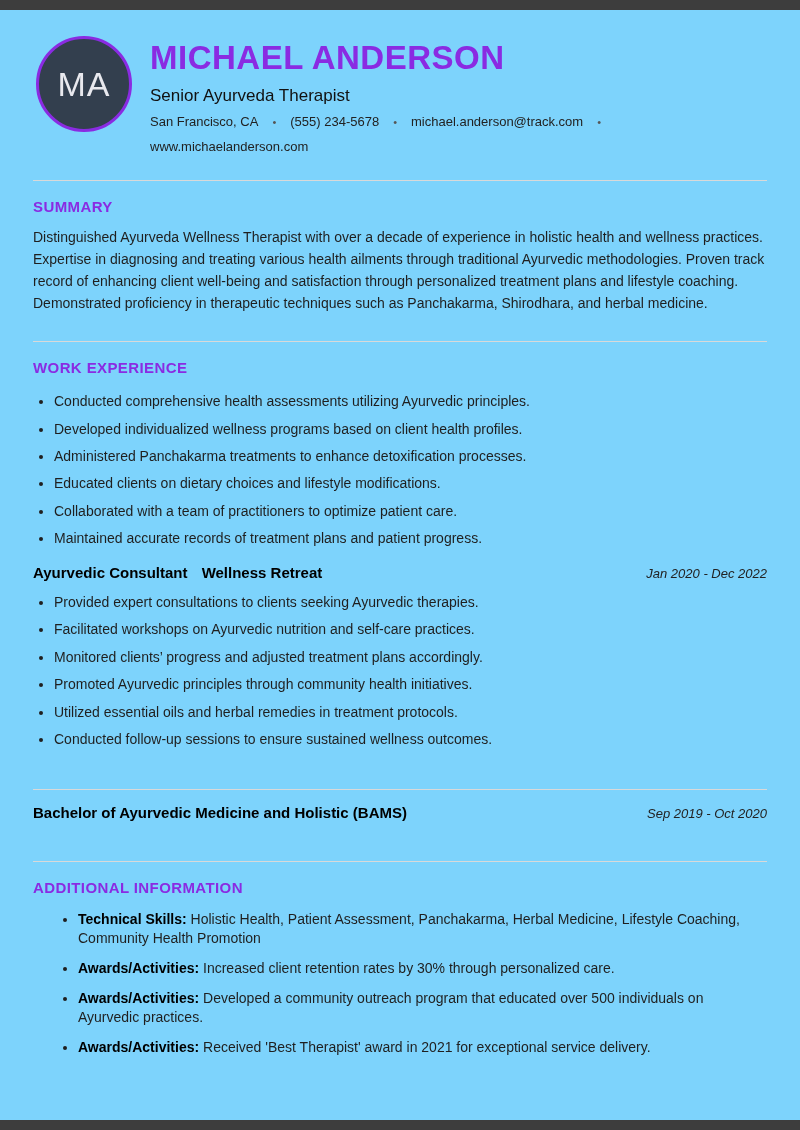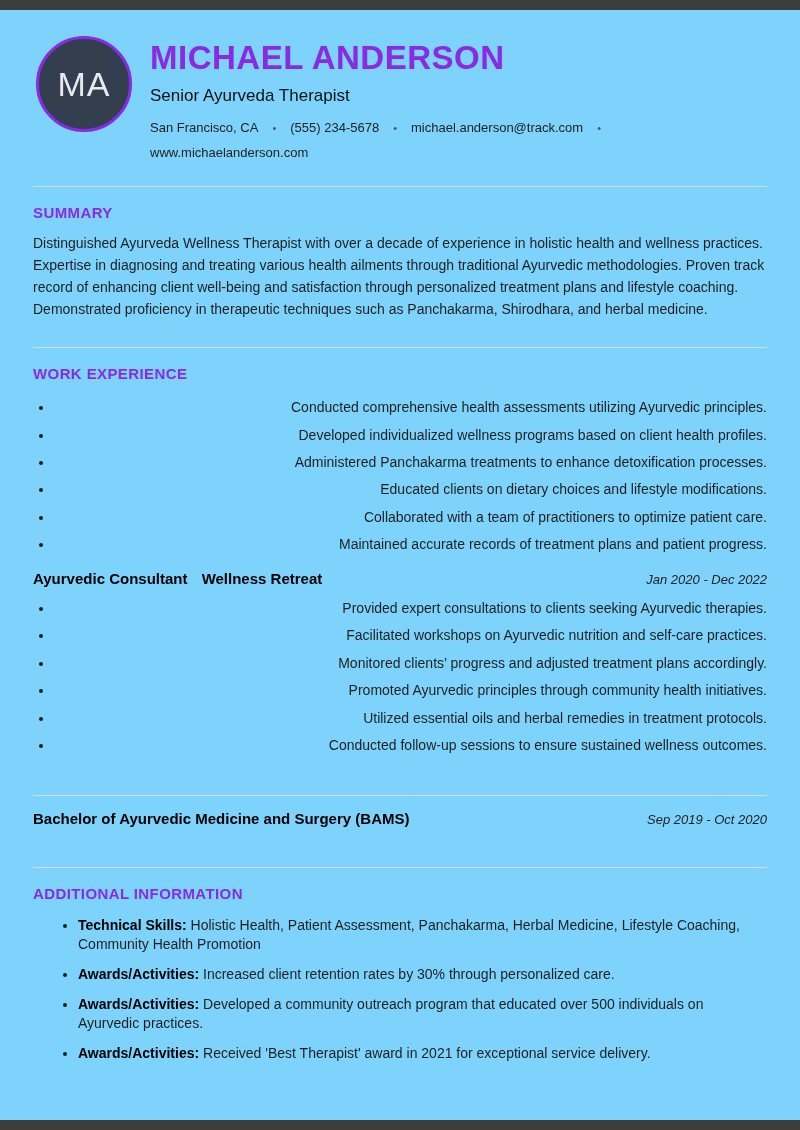--- a/index.html
+++ b/index.html
@@ -17,36 +17,36 @@
   .bar{height:10px;background:var(--bar);width:100%;}
   .bar.bottom{position:absolute;left:0;right:0;bottom:0;}
 
   .header{display:flex;align-items:flex-start;gap:18px;padding:26px 33px 0 36px;}
   .avatar{width:96px;height:96px;border-radius:50%;background:var(--avatar);
     border:3px solid var(--accent);display:flex;align-items:center;justify-content:center;
     color:#e9e9ee;font-size:34px;letter-spacing:1px;flex:0 0 auto;}
   .header-text{padding-top:4px;min-width:0;}
   .name{font-size:33px;font-weight:bold;color:var(--accent);letter-spacing:0.5px;line-height:1.1;}
   .title{font-size:17px;margin-top:10px;color:#111;}
-  .contact{margin-top:14px;font-size:13px;color:var(--muted);display:flex;align-items:center;flex-wrap:wrap;gap:10px;}
+  .contact{margin-top:8px;font-size:13px;color:var(--muted);display:flex;align-items:center;flex-wrap:wrap;gap:10px;}
   .sep{color:#555;font-size:11px;margin:0 4px;}
 
   .section{margin:0 33px;}
   .divider{border:none;border-top:1px solid var(--divider);margin:26px 0 0 0;}
   .divider.gap-lg{margin-top:40px;}
   .section-heading{color:var(--accent);font-weight:bold;font-size:15px;letter-spacing:0.4px;margin:17px 0 12px;}
   .summary-text{font-size:14px;line-height:1.57;color:var(--text);}
 
   .job{margin-top:16px;}
   .job-header{display:flex;justify-content:space-between;align-items:baseline;}
   .job-title-group{font-weight:bold;font-size:15px;color:#000;}
   .company{margin-left:10px;}
   .dates{font-style:italic;font-size:13px;color:var(--muted);white-space:nowrap;font-weight:normal;}
   ul.bullets{margin:12px 0 0 0;padding-left:21px;list-style:disc;}
-  ul.bullets li{font-size:14px;color:var(--text);margin-bottom:8.5px;line-height:1.35;text-align:right;}
+  ul.bullets li{font-size:14px;color:var(--text);margin-bottom:8.5px;line-height:1.35;}
 
   .edu-row{display:flex;justify-content:space-between;align-items:baseline;margin-top:14px;}
   .degree{font-weight:bold;font-size:15px;color:#000;}
 
   ul.extras{margin:14px 0 0 0;padding-left:21px;list-style:disc;}
   ul.extras li{font-size:14px;color:var(--text);margin-bottom:10px;line-height:1.4;margin-left:24px;}
   ul.extras .label{font-weight:bold;color:#000;}
 </style>
 </head>
 <body>
@@ -109,21 +109,21 @@
         <li>Promoted Ayurvedic principles through community health initiatives.</li>
         <li>Utilized essential oils and herbal remedies in treatment protocols.</li>
         <li>Conducted follow-up sessions to ensure sustained wellness outcomes.</li>
       </ul>
     </div>
   </section>
 
   <section class="section">
     <hr class="divider gap-lg">
     <div class="edu-row">
-      <span class="degree">Bachelor of Ayurvedic Medicine and Surgery (BAMS)</span>
+      <span class="degree">Bachelor of Ayurvedic Medicine and Holistic (BAMS)</span>
       <span class="dates">Sep 2019 - Oct 2020</span>
     </div>
   </section>
 
   <section class="section">
     <hr class="divider gap-lg">
     <h2 class="section-heading">ADDITIONAL INFORMATION</h2>
     <ul class="extras">
       <li><b class="label">Technical Skills:</b><span> Holistic Health, Patient Assessment, Panchakarma, Herbal Medicine, Lifestyle Coaching, Community Health Promotion</span></li>
       <li><b class="label">Awards/Activities:</b><span> Increased client retention rates by 30% through personalized care.</span></li>

